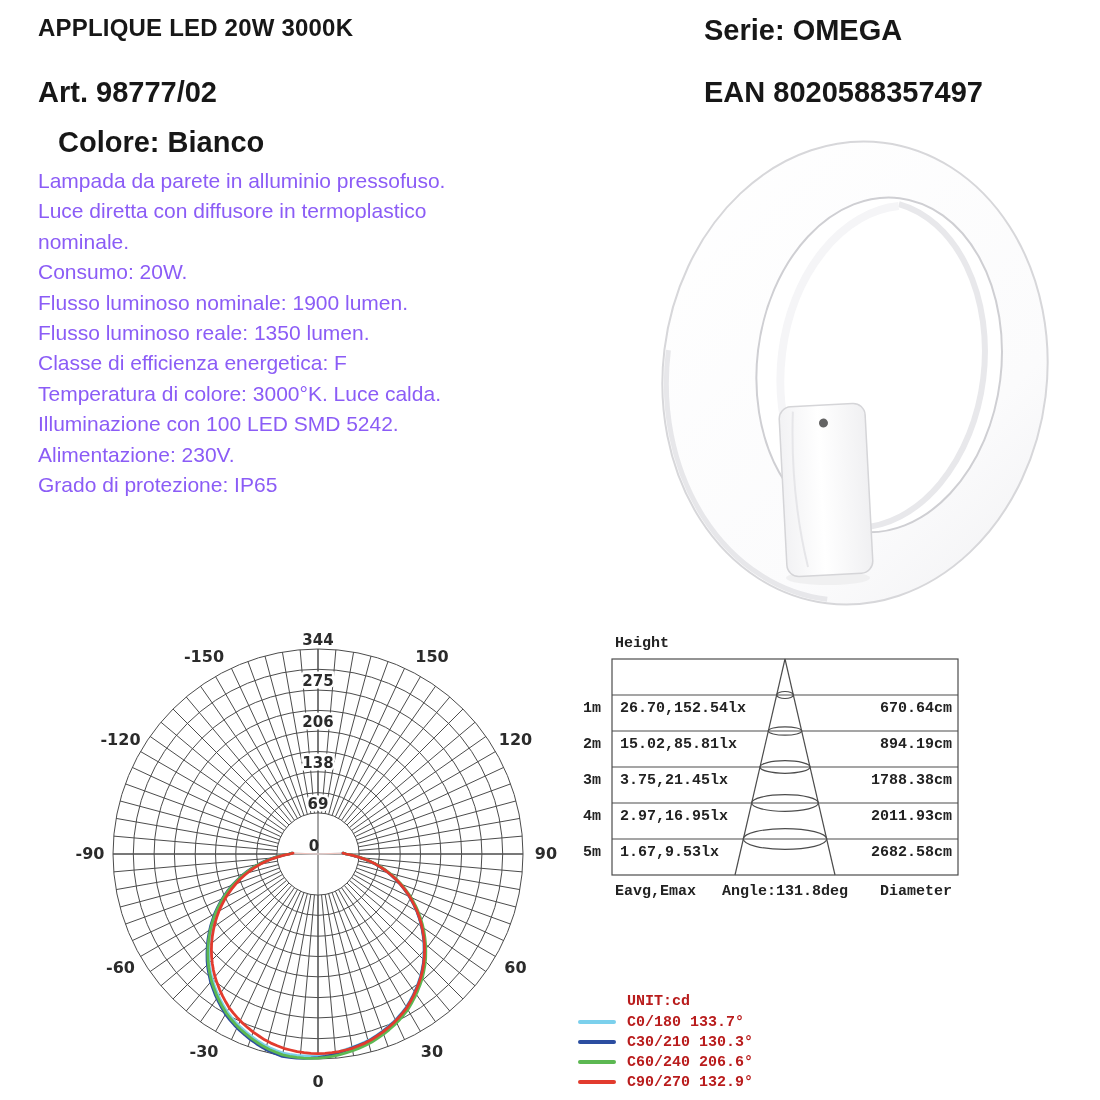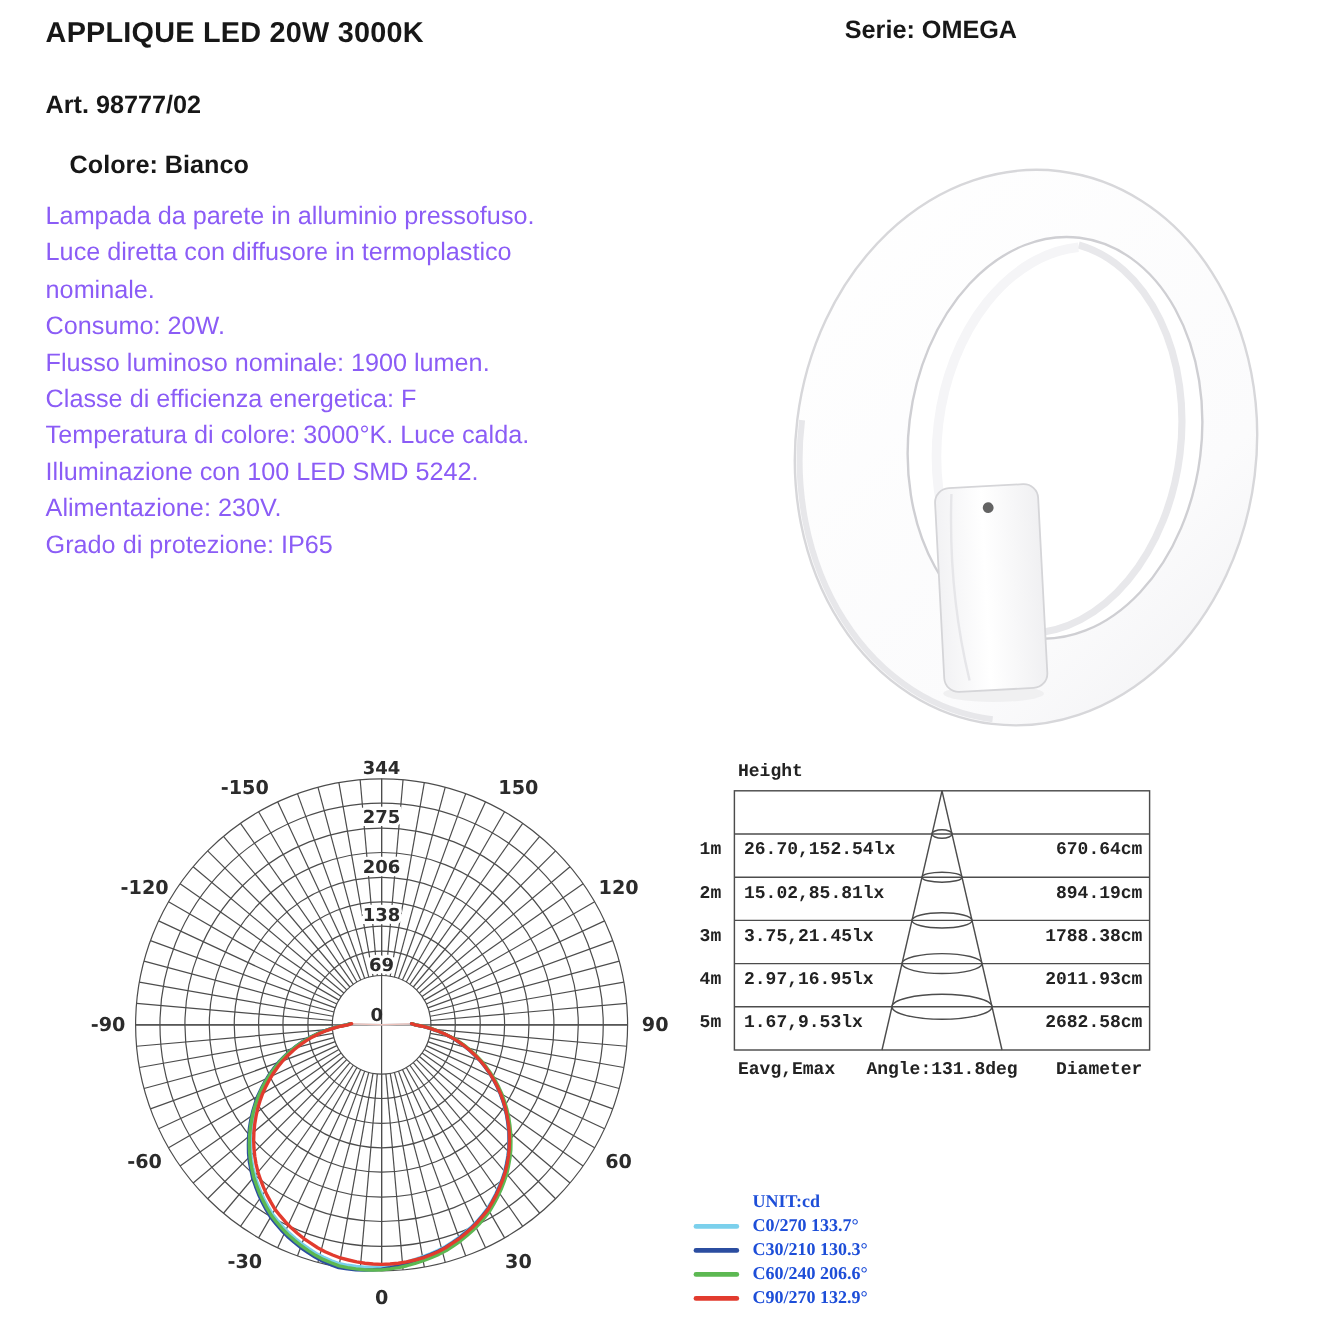--- a/index.html
+++ b/index.html
@@ -1,55 +1,57 @@
 <!DOCTYPE html>
 <html><head>
 <meta charset="utf-8">
 <style>
   html,body{margin:0;padding:0;background:#ffffff;}
   .page{position:relative;width:1100px;height:1100px;background:#ffffff;overflow:hidden;
         font-family:"Liberation Sans",sans-serif;color:#171717;}
   .abs{position:absolute;}
   .h1{font-size:24px;font-weight:bold;letter-spacing:0.2px;}
-  .h2{font-size:21px;font-weight:bold;}
+  .h2{font-size:29px;font-weight:bold;}
   .title{left:38px;top:14px;}
   .serie{left:704px;top:14px;}
   .art{left:38px;top:76px;}
   .ean{left:704px;top:76px;}
   .colore{left:38px;top:126px;margin-left:20px;}
   .desc{left:38px;top:166px;width:500px;font-size:21px;line-height:30.4px;color:#8b5cf6;}
   .desc div{white-space:nowrap;}
   #photo{left:610px;top:110px;}
   #polar{left:30px;top:628px;}
   #cone{left:575px;top:630px;}
   .legend{left:578px;top:992px;width:330px;
-          font-family:Liberation Serif, serif;
-          font-weight:bold;font-size:15px;color:#1d4ed8;}
+          font-family:Liberation Mono, monospace;
+          font-weight:bold;font-size:15px;color:#b91c1c;}
   .legend-title{margin-left:49px;height:20px;line-height:20px;}
   .legend-row{display:flex;align-items:center;height:20px;}
   .swatch{display:inline-block;width:38px;height:4px;border-radius:2px;margin-right:11px;flex:0 0 auto;}
   .legend-label{white-space:nowrap;}
   svg text{user-select:none;}
 </style>
 </head>
 <body>
 
 <div class="page">
 
   <div class="abs h1 title">APPLIQUE LED 20W 3000K</div>
   <div class="abs h2 serie">Serie: OMEGA</div>
   <div class="abs h2 art">Art. 98777/02</div>
+  <div class="abs h2 ean">EAN 8020588357497</div>
   <div class="abs h2 colore">Colore: Bianco</div>
 
   <div class="abs desc">
     <div>Lampada da parete in alluminio pressofuso.</div>
     <div>Luce diretta con diffusore in termoplastico</div>
     <div>nominale.</div>
     <div>Consumo: 20W.</div>
     <div>Flusso luminoso nominale: 1900 lumen.</div>
+    <div>Flusso luminoso reale: 1350 lumen.</div>
     <div>Classe di efficienza energetica: F</div>
     <div>Temperatura di colore: 3000°K. Luce calda.</div>
     <div>Illuminazione con 100 LED SMD 5242.</div>
     <div>Alimentazione: 230V.</div>
     <div>Grado di protezione: IP65</div>
   </div>
 
   <svg id="photo" class="abs" width="460" height="520" viewBox="0 0 460 520">
     <defs>
       <linearGradient id="ringg" x1="0" y1="0" x2="1" y2="1">
@@ -233,21 +235,21 @@
         <text x="40" y="265">Eavg,Emax</text>
         <text x="210" y="265" text-anchor="middle">Angle:131.8deg</text>
         <text x="377" y="265" text-anchor="end">Diameter</text>
       </g>
     </svg>
 
   <div class="abs legend">
     <div class="legend-title">UNIT:cd</div>
     <div class="legend-row">
       <span class="swatch" style="background: rgb(123, 208, 236);"></span>
-      <span class="legend-label">C0/270 133.7°</span>
+      <span class="legend-label">C0/180 133.7°</span>
     </div>
     <div class="legend-row">
       <span class="swatch" style="background: rgb(43, 77, 160);"></span>
       <span class="legend-label">C30/210 130.3°</span>
     </div>
     <div class="legend-row">
       <span class="swatch" style="background: rgb(92, 184, 82);"></span>
       <span class="legend-label">C60/240 206.6°</span>
     </div>
     <div class="legend-row">

